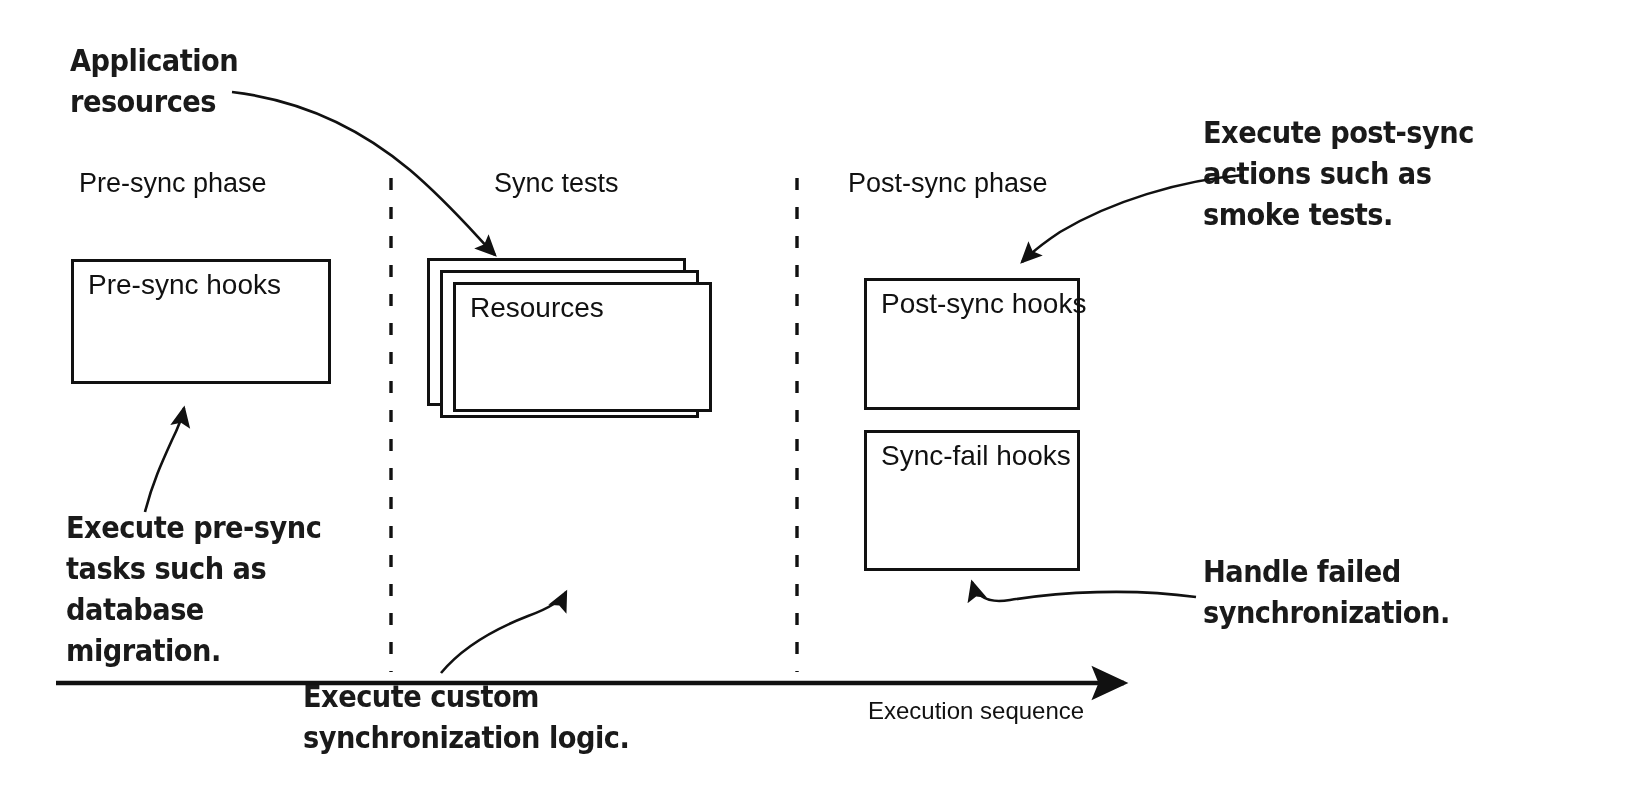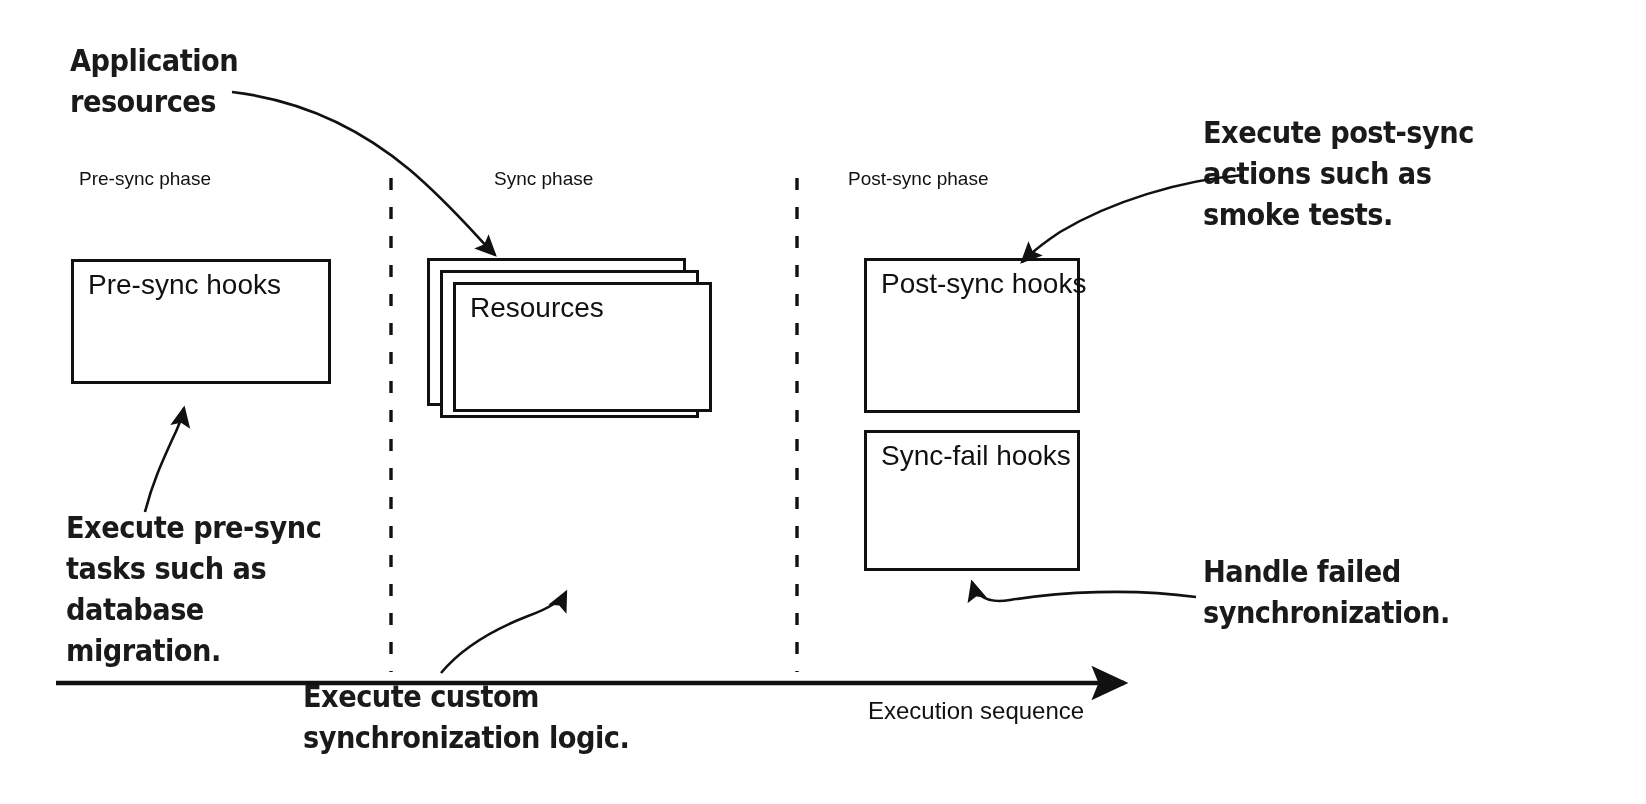--- a/index.html
+++ b/index.html
@@ -25,21 +25,21 @@
     color: #1a1a1a;
     letter-spacing: -0.6px;
     white-space: pre-line;
     transform: scaleX(0.88);
     transform-origin: left top;
   }
   
   .phase-label {
     position: absolute;
     font-family: "Liberation Sans", sans-serif;
-    font-size: 19px;
+    font-size: 27px;
     color: #111111;
     white-space: nowrap;
   }
   .box {
     position: absolute;
     box-sizing: border-box;
     border: 3px solid #111111;
     background: #ffffff;
   }
   .box-label {
@@ -85,38 +85,38 @@
 database migration.</div>
 
   <div class="callout" style="left:303px; top:676px; width:400px;">Execute custom
 synchronization logic.</div>
 
   <div class="callout" style="left:1203px; top:551px; width:330px;">Handle failed
 synchronization.</div>
 
   <div class="phase-label" style="left:79px; top:168px;">Pre-sync phase</div>
 
-  <div class="phase-label" style="left:494px; top:168px;">Sync phase</div>
+  <div class="phase-label" style="left:494px; top:168px;">Sync tests</div>
 
   <div class="phase-label" style="left:848px; top:168px;">Post-sync phase</div>
 
   <div class="box" style="left:53px; top:259px; width:260px; height:125px;margin-left:18px;">
     <div class="box-label">Pre-sync hooks</div>
   </div>
 
   <div class="stack-wrap" style="left:0; top:0; width:1646px; height:804px;">
     <div class="box" style="left:427px; top:258px; width:259px; height:148px;"></div>
     <div class="box" style="left:440px; top:270px; width:259px; height:148px;"></div>
     <div class="box" style="left:453px; top:282px; width:259px; height:130px;">
       <div class="box-label">Resources</div>
     </div>
   </div>
 
 
-  <div class="box" style="left:864px; top:258px; width:216px; height:155px;text-align:center;">
+  <div class="box" style="left:864px; top:278px; width:216px; height:132px;text-align:center;">
     <div class="box-label">Post-sync hooks</div>
   </div>
 
   <div class="box" style="left:864px; top:430px; width:216px; height:141px;">
     <div class="box-label">Sync-fail hooks</div>
   </div>
 
   <div class="axis-label" style="left:868px; top:697px;">Execution sequence</div>
 
   <svg class="overlay" viewBox="0 0 1646 804">

